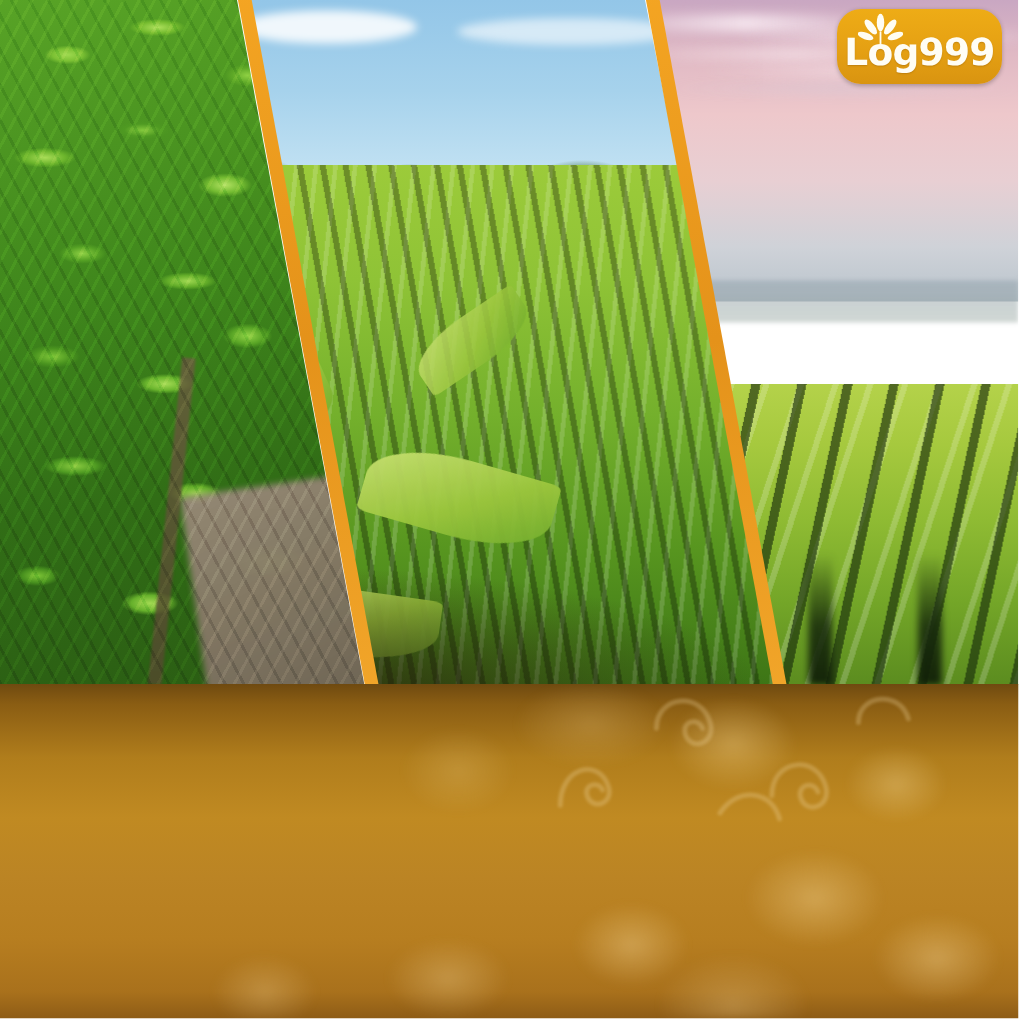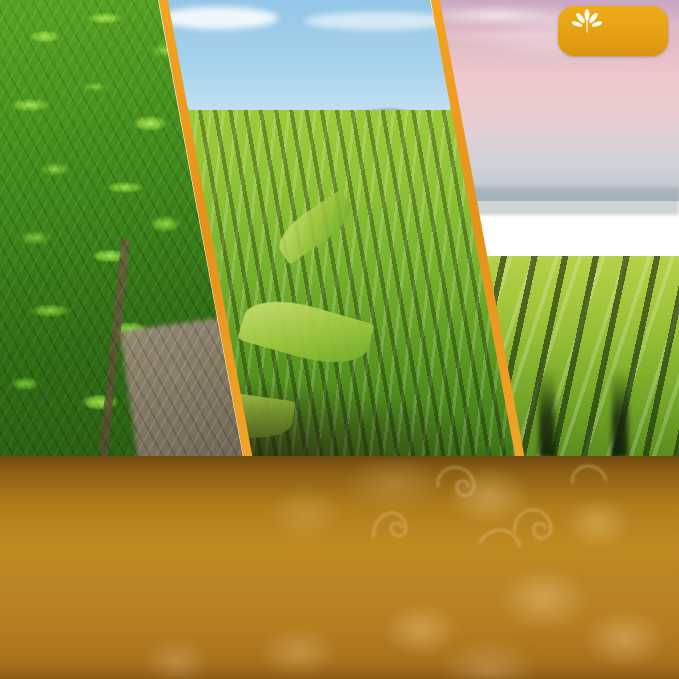--- a/index.html
+++ b/index.html
@@ -269,15 +269,16 @@
         <g fill="#fffdf2">
           <ellipse cx="30" cy="12" rx="5" ry="12"></ellipse>
           <ellipse cx="17" cy="18" rx="5" ry="12" transform="rotate(-38 17 18)"></ellipse>
           <ellipse cx="43" cy="18" rx="5" ry="12" transform="rotate(38 43 18)"></ellipse>
           <ellipse cx="10" cy="30" rx="4.5" ry="11" transform="rotate(-70 10 30)"></ellipse>
           <ellipse cx="50" cy="30" rx="4.5" ry="11" transform="rotate(70 50 30)"></ellipse>
         </g>
         <path d="M30 24 L30 47" stroke="#fffdf2" stroke-width="2.4" fill="none"></path>
       </svg>
     </div>
+    <div class="brand">Log999</div>
   </div>
 
 </div>
 
 </body></html>

